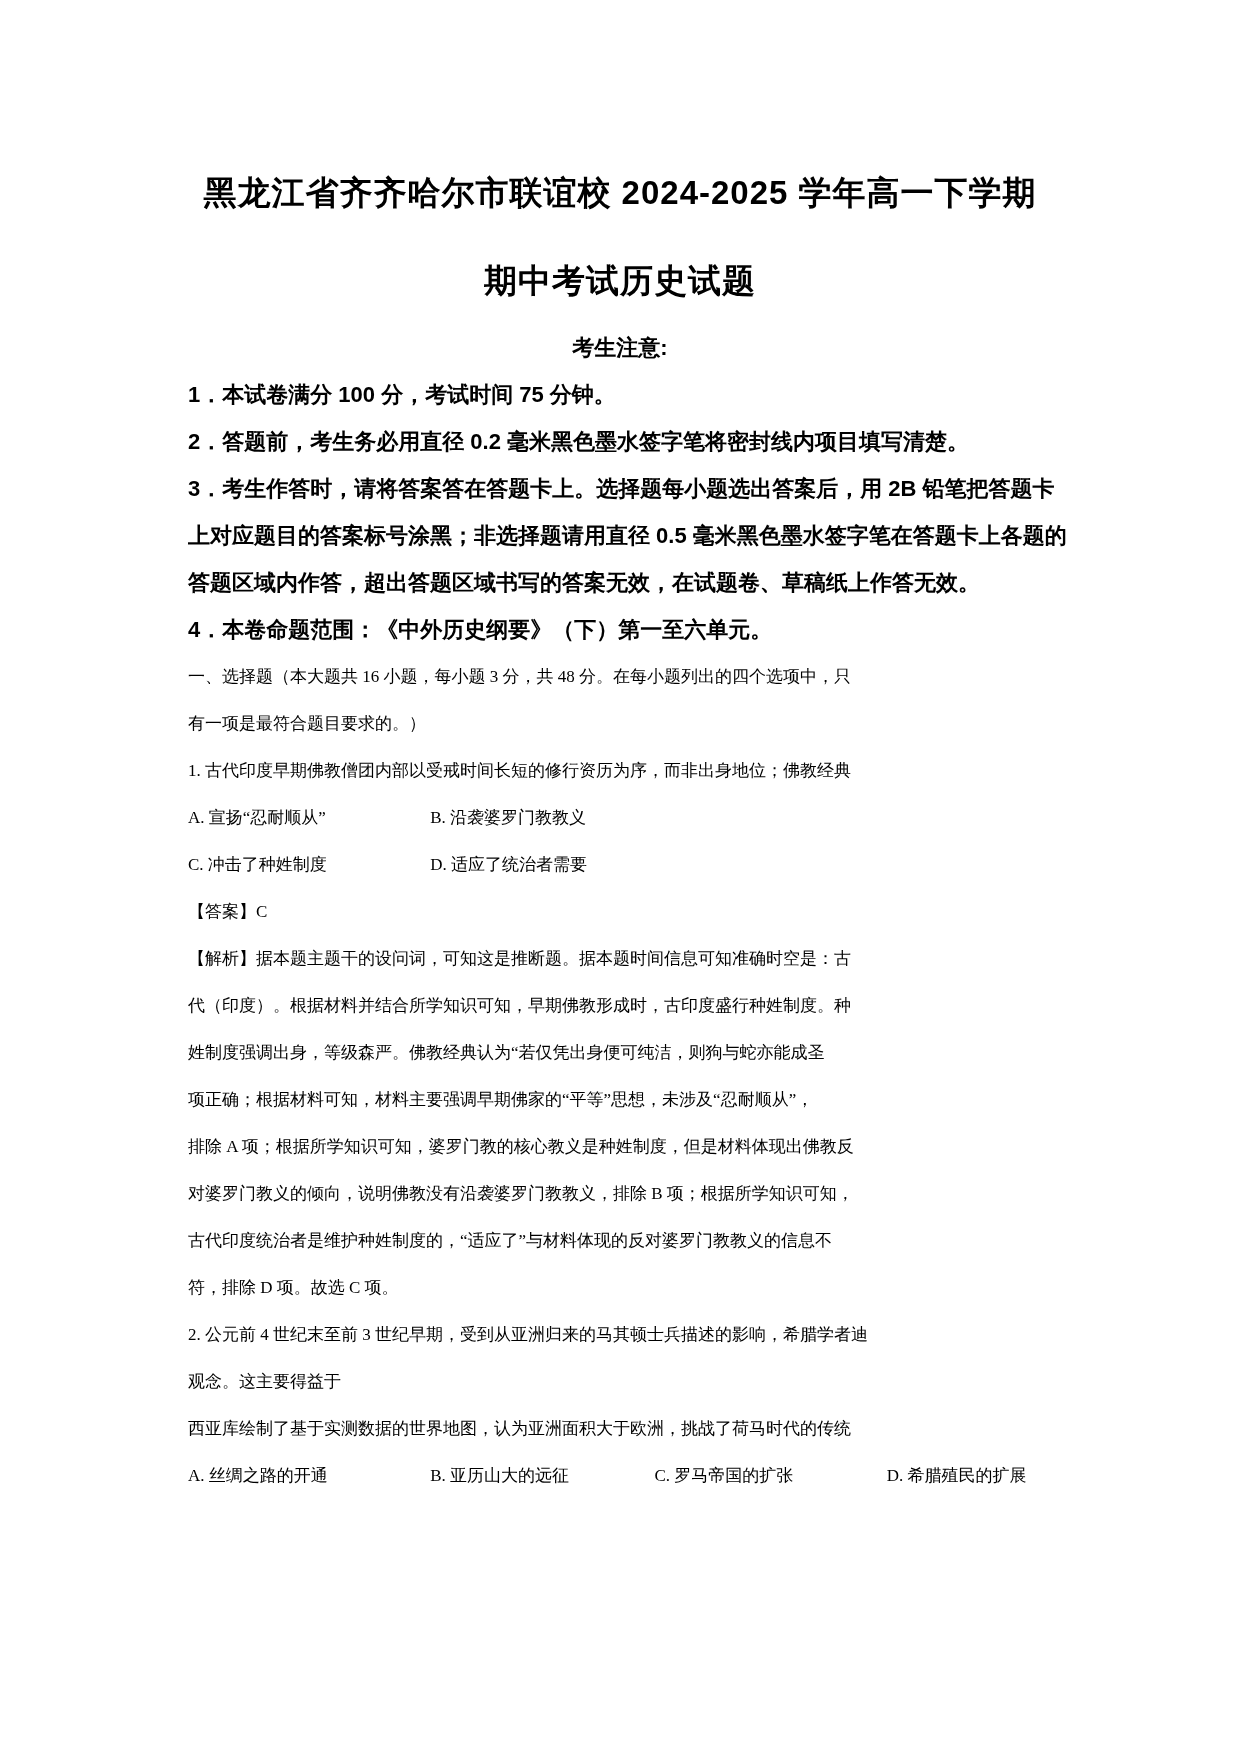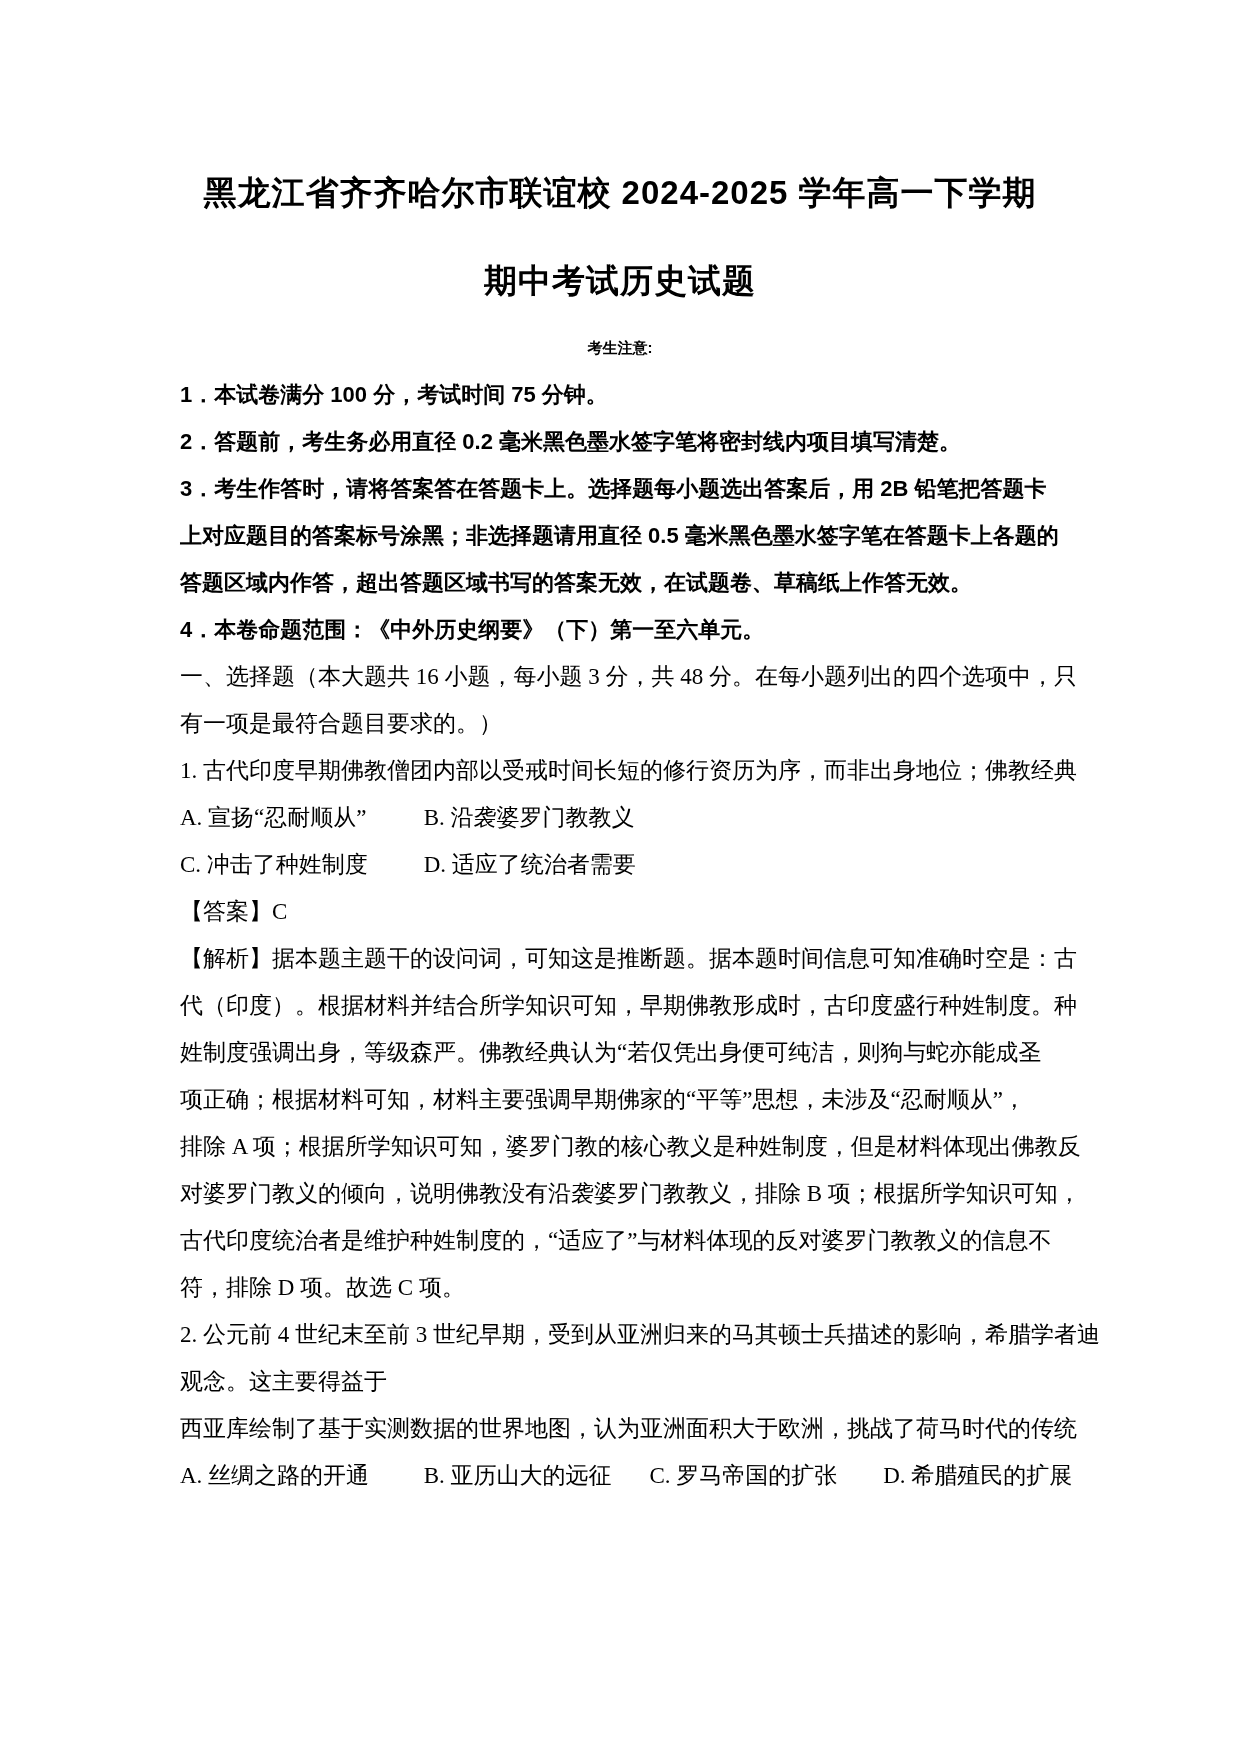--- a/index.html
+++ b/index.html
@@ -31,34 +31,34 @@
   .doc-title.t1 { top: 173px; }
   .doc-title.t2 { top: 261px; text-align: center; }
   .notice-heading {
     position: absolute;
     top: 334px;
     left: 0;
     width: 1240px;
     text-align: center;
     font-family: "Liberation Sans", "DejaVu Sans", sans-serif;
     font-weight: 700;
-    font-size: 15px;
+    font-size: 22px;
     line-height: 28px;
     color: #000000;
   }
   .body-block {
     position: absolute;
     top: 371px;
-    left: 180px;
+    left: 188px;
     width: 960px;
   }
   .ln {
     height: 47px;
     line-height: 47px;
-    font-size: 23px;
+    font-size: 17px;
     font-family: "Liberation Serif", "DejaVu Serif", serif;
     color: #000000;
     white-space: nowrap;
   }
   .ln.bold {
     font-family: "Liberation Sans", "DejaVu Sans", sans-serif;
     font-weight: 700;
     font-size: 22px;
   }
   .opt {

